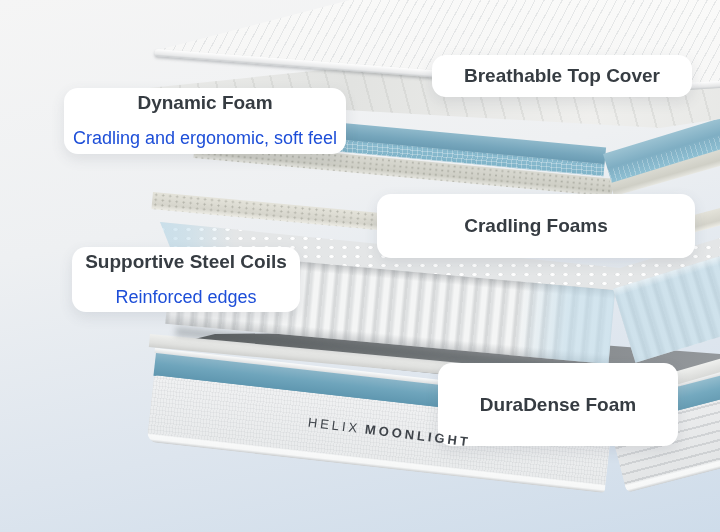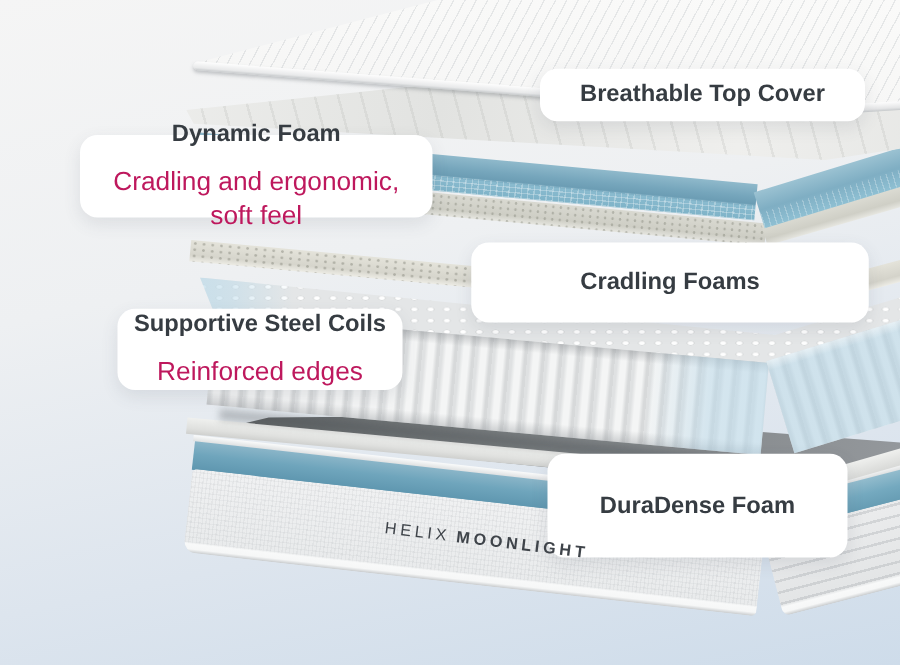--- a/index.html
+++ b/index.html
@@ -184,26 +184,26 @@
   .brand .model{font-weight:800;letter-spacing:3px;margin-left:5px;}
 
   
   .callout{
     z-index:20;background:#FFFFFF;border-radius:14px;
     box-shadow:0 5px 14px rgba(70,80,100,0.12);
     display:flex;flex-direction:column;justify-content:center;
     text-align:center;padding:4px 8px;box-sizing:border-box;
   }
   .callout .title{font-size:19px;font-weight:700;color:#363C42;line-height:1.25;}
-  .callout .sub{font-size:21px;font-weight:400;color:#be185d;line-height:1.3;margin-top:12px;}
+  .callout .sub{font-size:18px;font-weight:400;color:#1d4ed8;line-height:1.3;margin-top:12px;}
   .callout .sub:empty{display:none;}
   .c1{left:432px;top:55px;width:260px;height:42px;}
-  .c2{left:64px;top:108px;width:282px;height:66px;}
+  .c2{left:64px;top:88px;width:282px;height:66px;}
   .c3{left:377px;top:194px;width:318px;height:64px;gap:12px;}
-  .c4{left:94px;top:247px;width:228px;height:65px;}
+  .c4{left:72px;top:247px;width:228px;height:65px;}
   .c5{left:438px;top:363px;width:240px;height:83px;}
 </style>
 </head>
 <body>
 
 <div class="canvas">
 
   <div class="full cover-main"></div>
   <div class="abs cover-rim-front"></div>
   <div class="abs cover-rim-right"></div>

